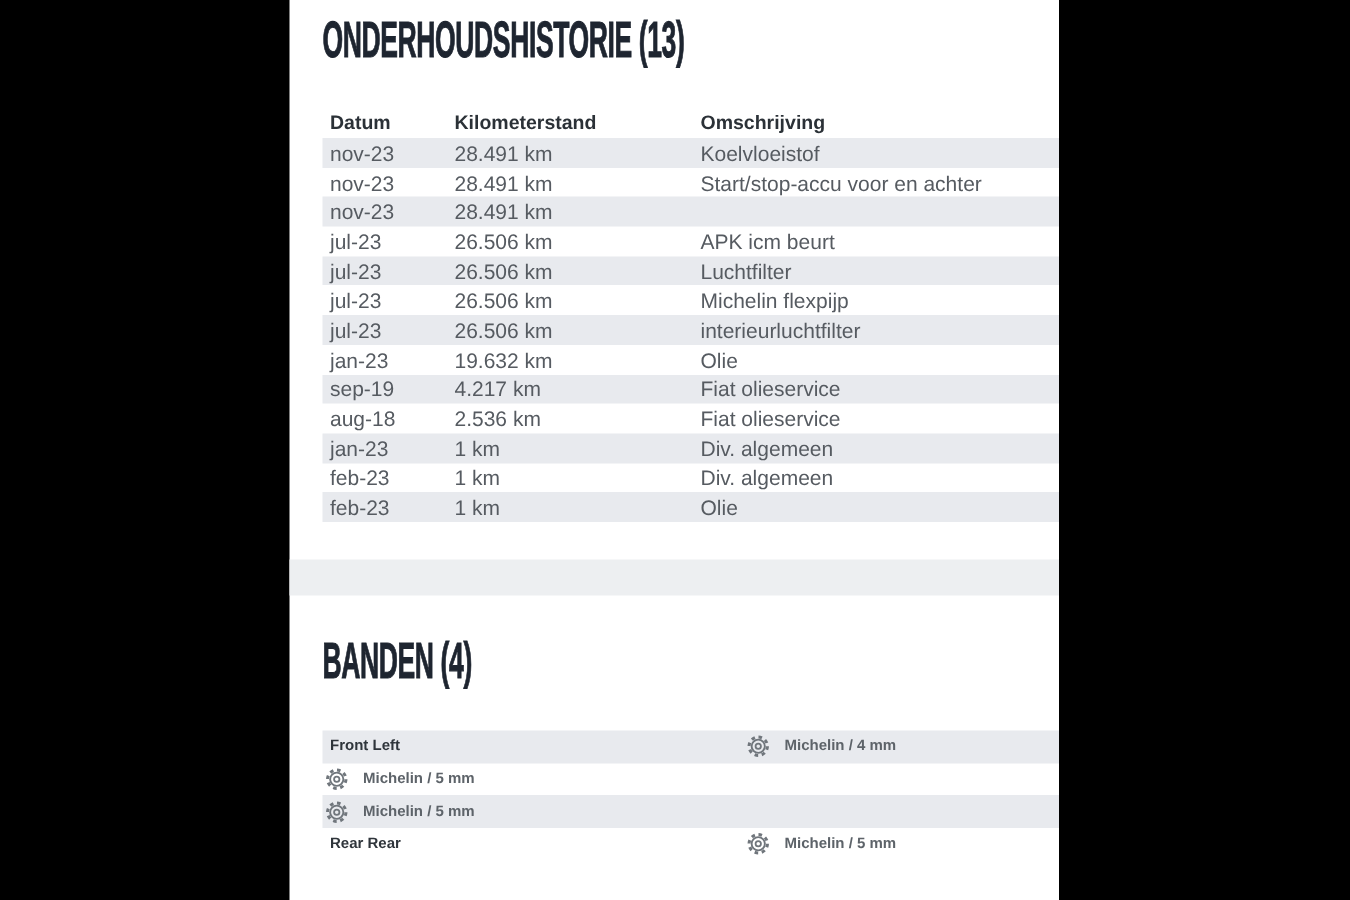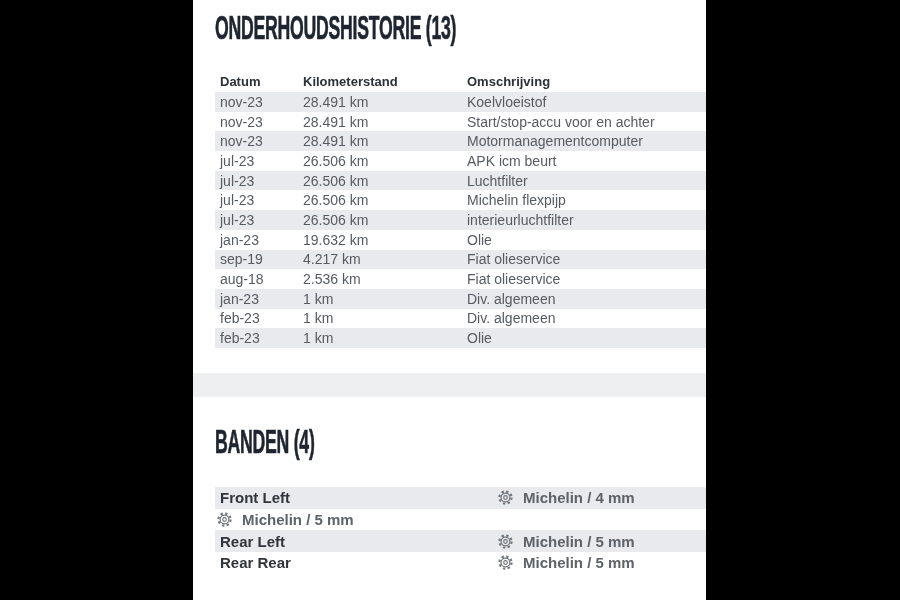--- a/index.html
+++ b/index.html
@@ -46,21 +46,21 @@
 
   .band {
     position:absolute; left:0; top:373px;
     width:513px; height:24px;
     background:#edeff1;
   }
 
   .btable { position:absolute; left:22px; top:487px; width:491px; }
   .brow {
     display:flex; align-items:center; height:21.7px;
-    font-size:15px;
+    font-size:10px;
   }
   .btable .brow:nth-child(odd) { background:#e8eaee; }
   .blabel { flex:1; padding-left:5px; font-weight:bold; color:#2f353b; }
   .bicon  { width:18px; height:17px; display:flex; align-items:center; justify-content:center; margin-right:9px; }
   .bvalue { width:183px; color:#5d6369;font-weight:bold; }
 </style>
 </head>
 <body>
 
 <div class="panel">
@@ -82,21 +82,20 @@
 
   <div class="mrow">
     <span class="c-datum">nov-23</span>
     <span class="c-km">28.491 km</span>
     <span class="c-oms">Start/stop-accu voor en achter</span>
   </div>
 
   <div class="mrow">
     <span class="c-datum">nov-23</span>
     <span class="c-km">28.491 km</span>
-    <span class="c-oms">Motormanagementcomputer</span>
   </div>
 
   <div class="mrow">
     <span class="c-datum">jul-23</span>
     <span class="c-km">26.506 km</span>
     <span class="c-oms">APK icm beurt</span>
   </div>
 
   <div class="mrow">
     <span class="c-datum">jul-23</span>
@@ -176,21 +175,20 @@
       <svg width="17" height="17" viewBox="0 0 20 20" aria-hidden="true">
         <circle cx="10" cy="10" r="7.2" fill="none" stroke="#70767c" stroke-width="2.4" stroke-dasharray="2.8 2.85"></circle>
         <circle cx="10" cy="10" r="5.2" fill="none" stroke="#70767c" stroke-width="1.5"></circle>
         <circle cx="10" cy="10" r="2.1" fill="none" stroke="#70767c" stroke-width="1.4"></circle>
       </svg>
     </span>
     <span class="bvalue">Michelin / 5 mm</span>
   </div>
 
   <div class="brow">
-    <span class="blabel">Rear Left</span>
     <span class="bicon">
       <svg width="17" height="17" viewBox="0 0 20 20" aria-hidden="true">
         <circle cx="10" cy="10" r="7.2" fill="none" stroke="#70767c" stroke-width="2.4" stroke-dasharray="2.8 2.85"></circle>
         <circle cx="10" cy="10" r="5.2" fill="none" stroke="#70767c" stroke-width="1.5"></circle>
         <circle cx="10" cy="10" r="2.1" fill="none" stroke="#70767c" stroke-width="1.4"></circle>
       </svg>
     </span>
     <span class="bvalue">Michelin / 5 mm</span>
   </div>
 

